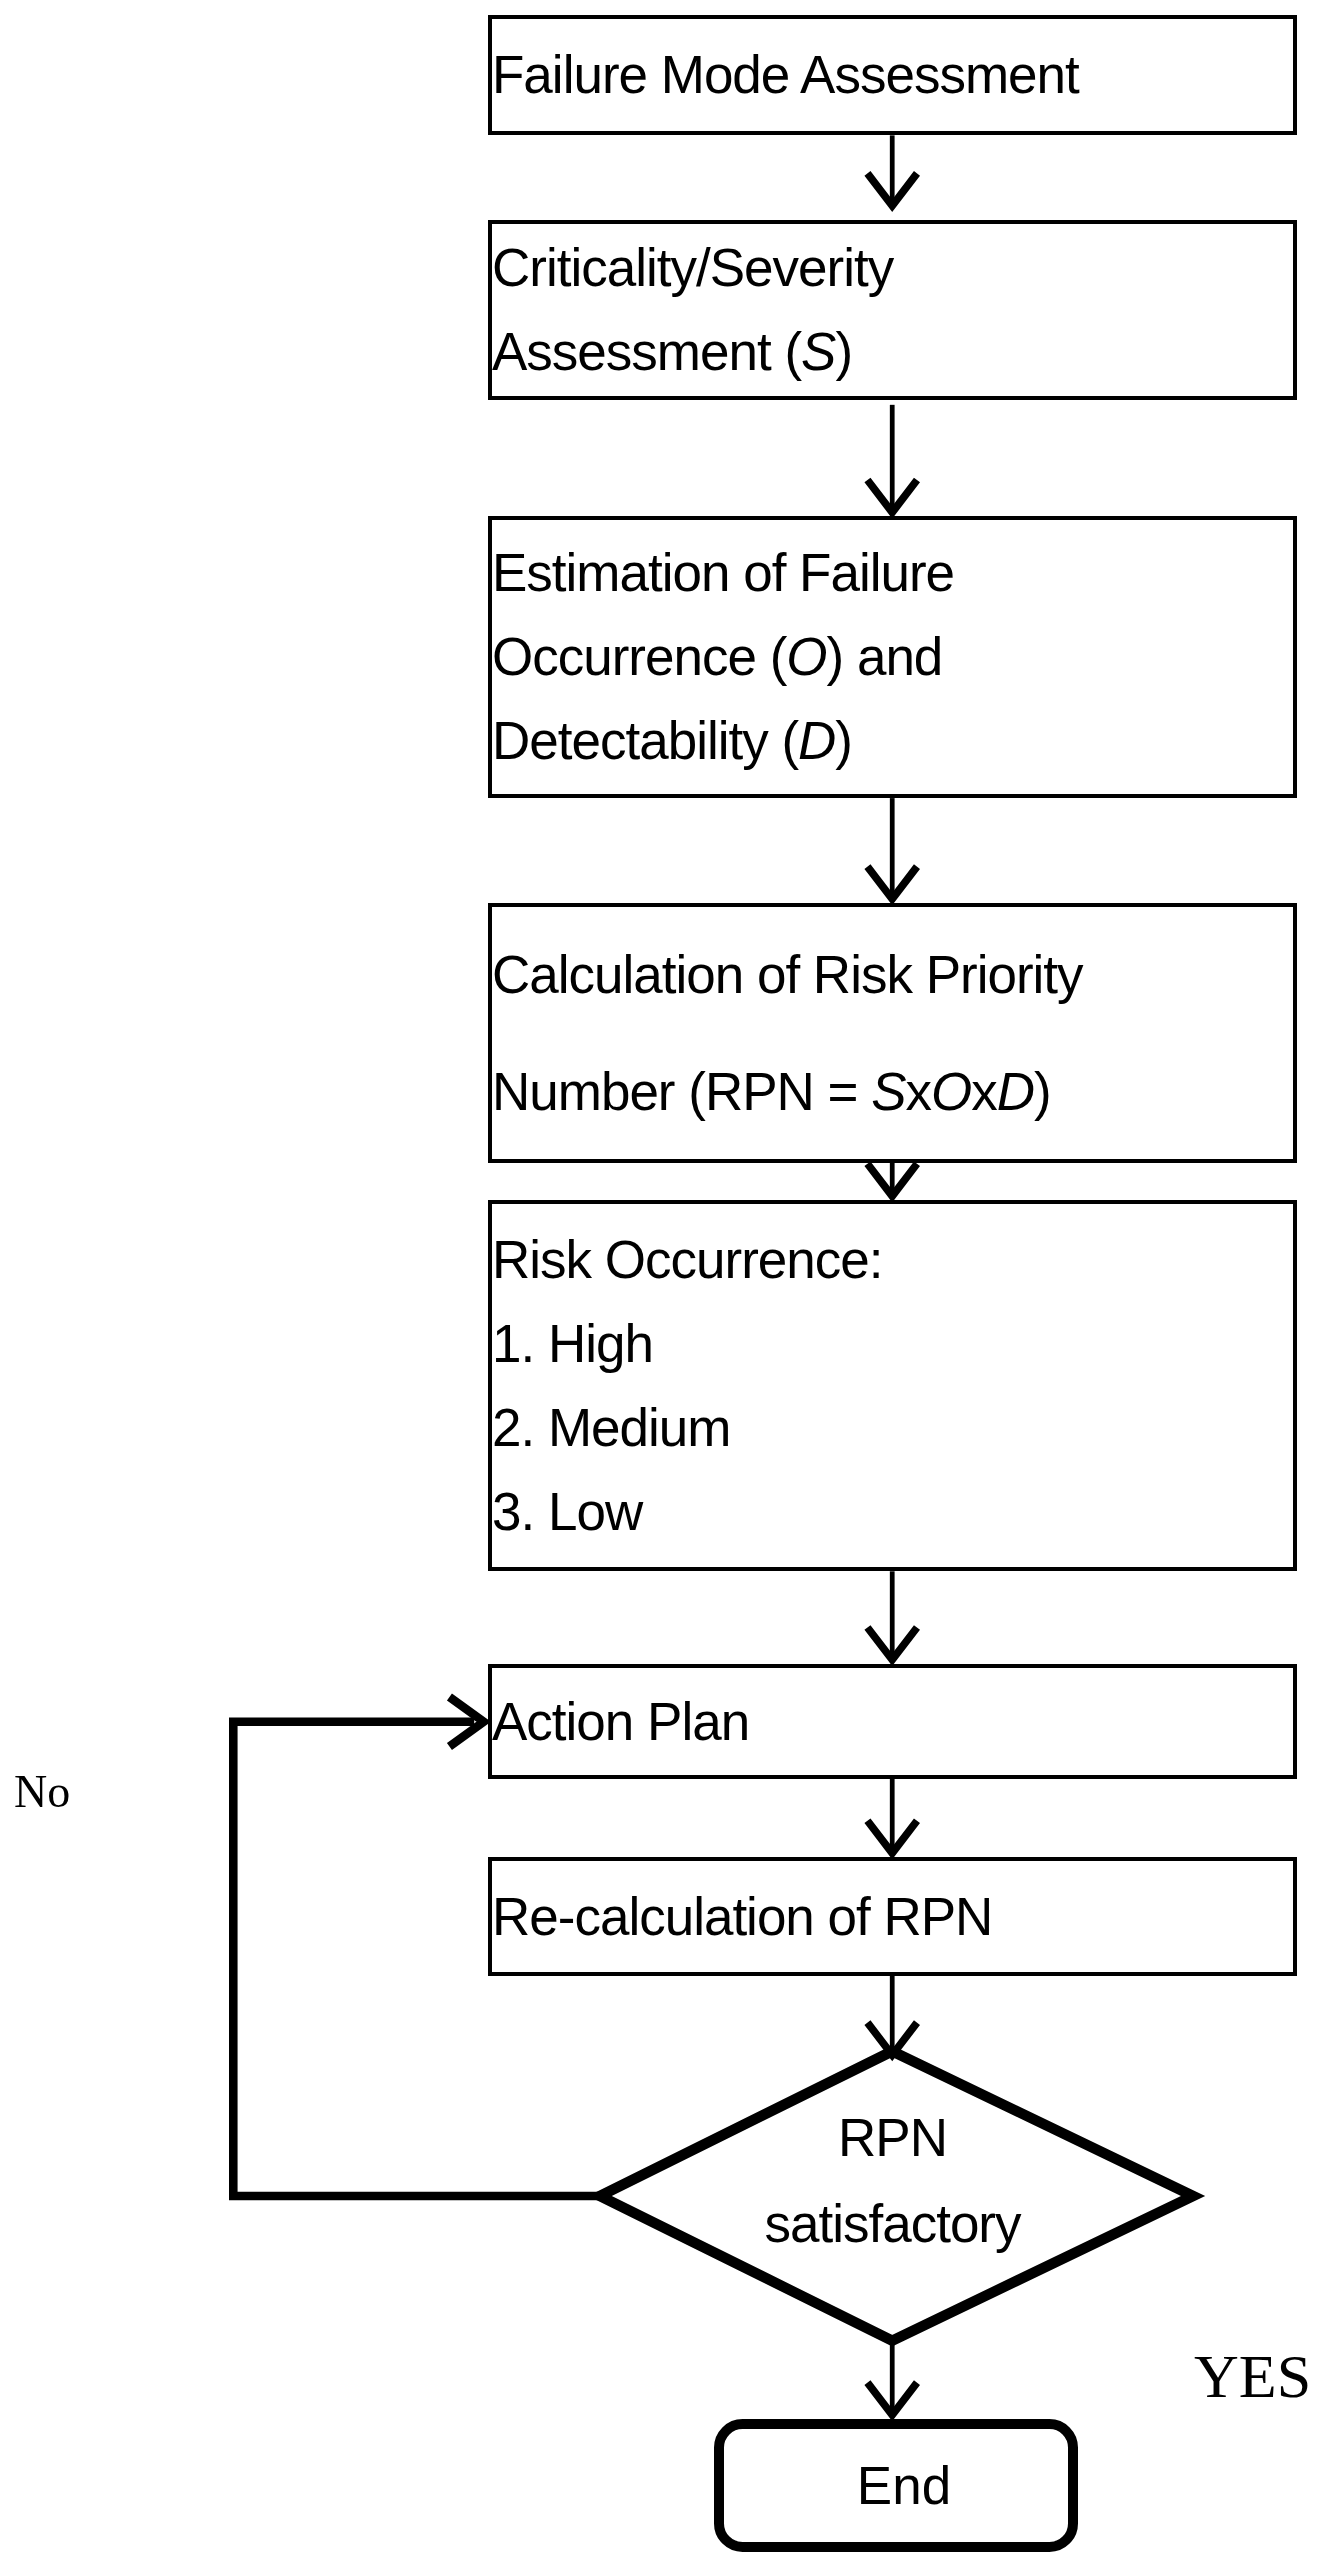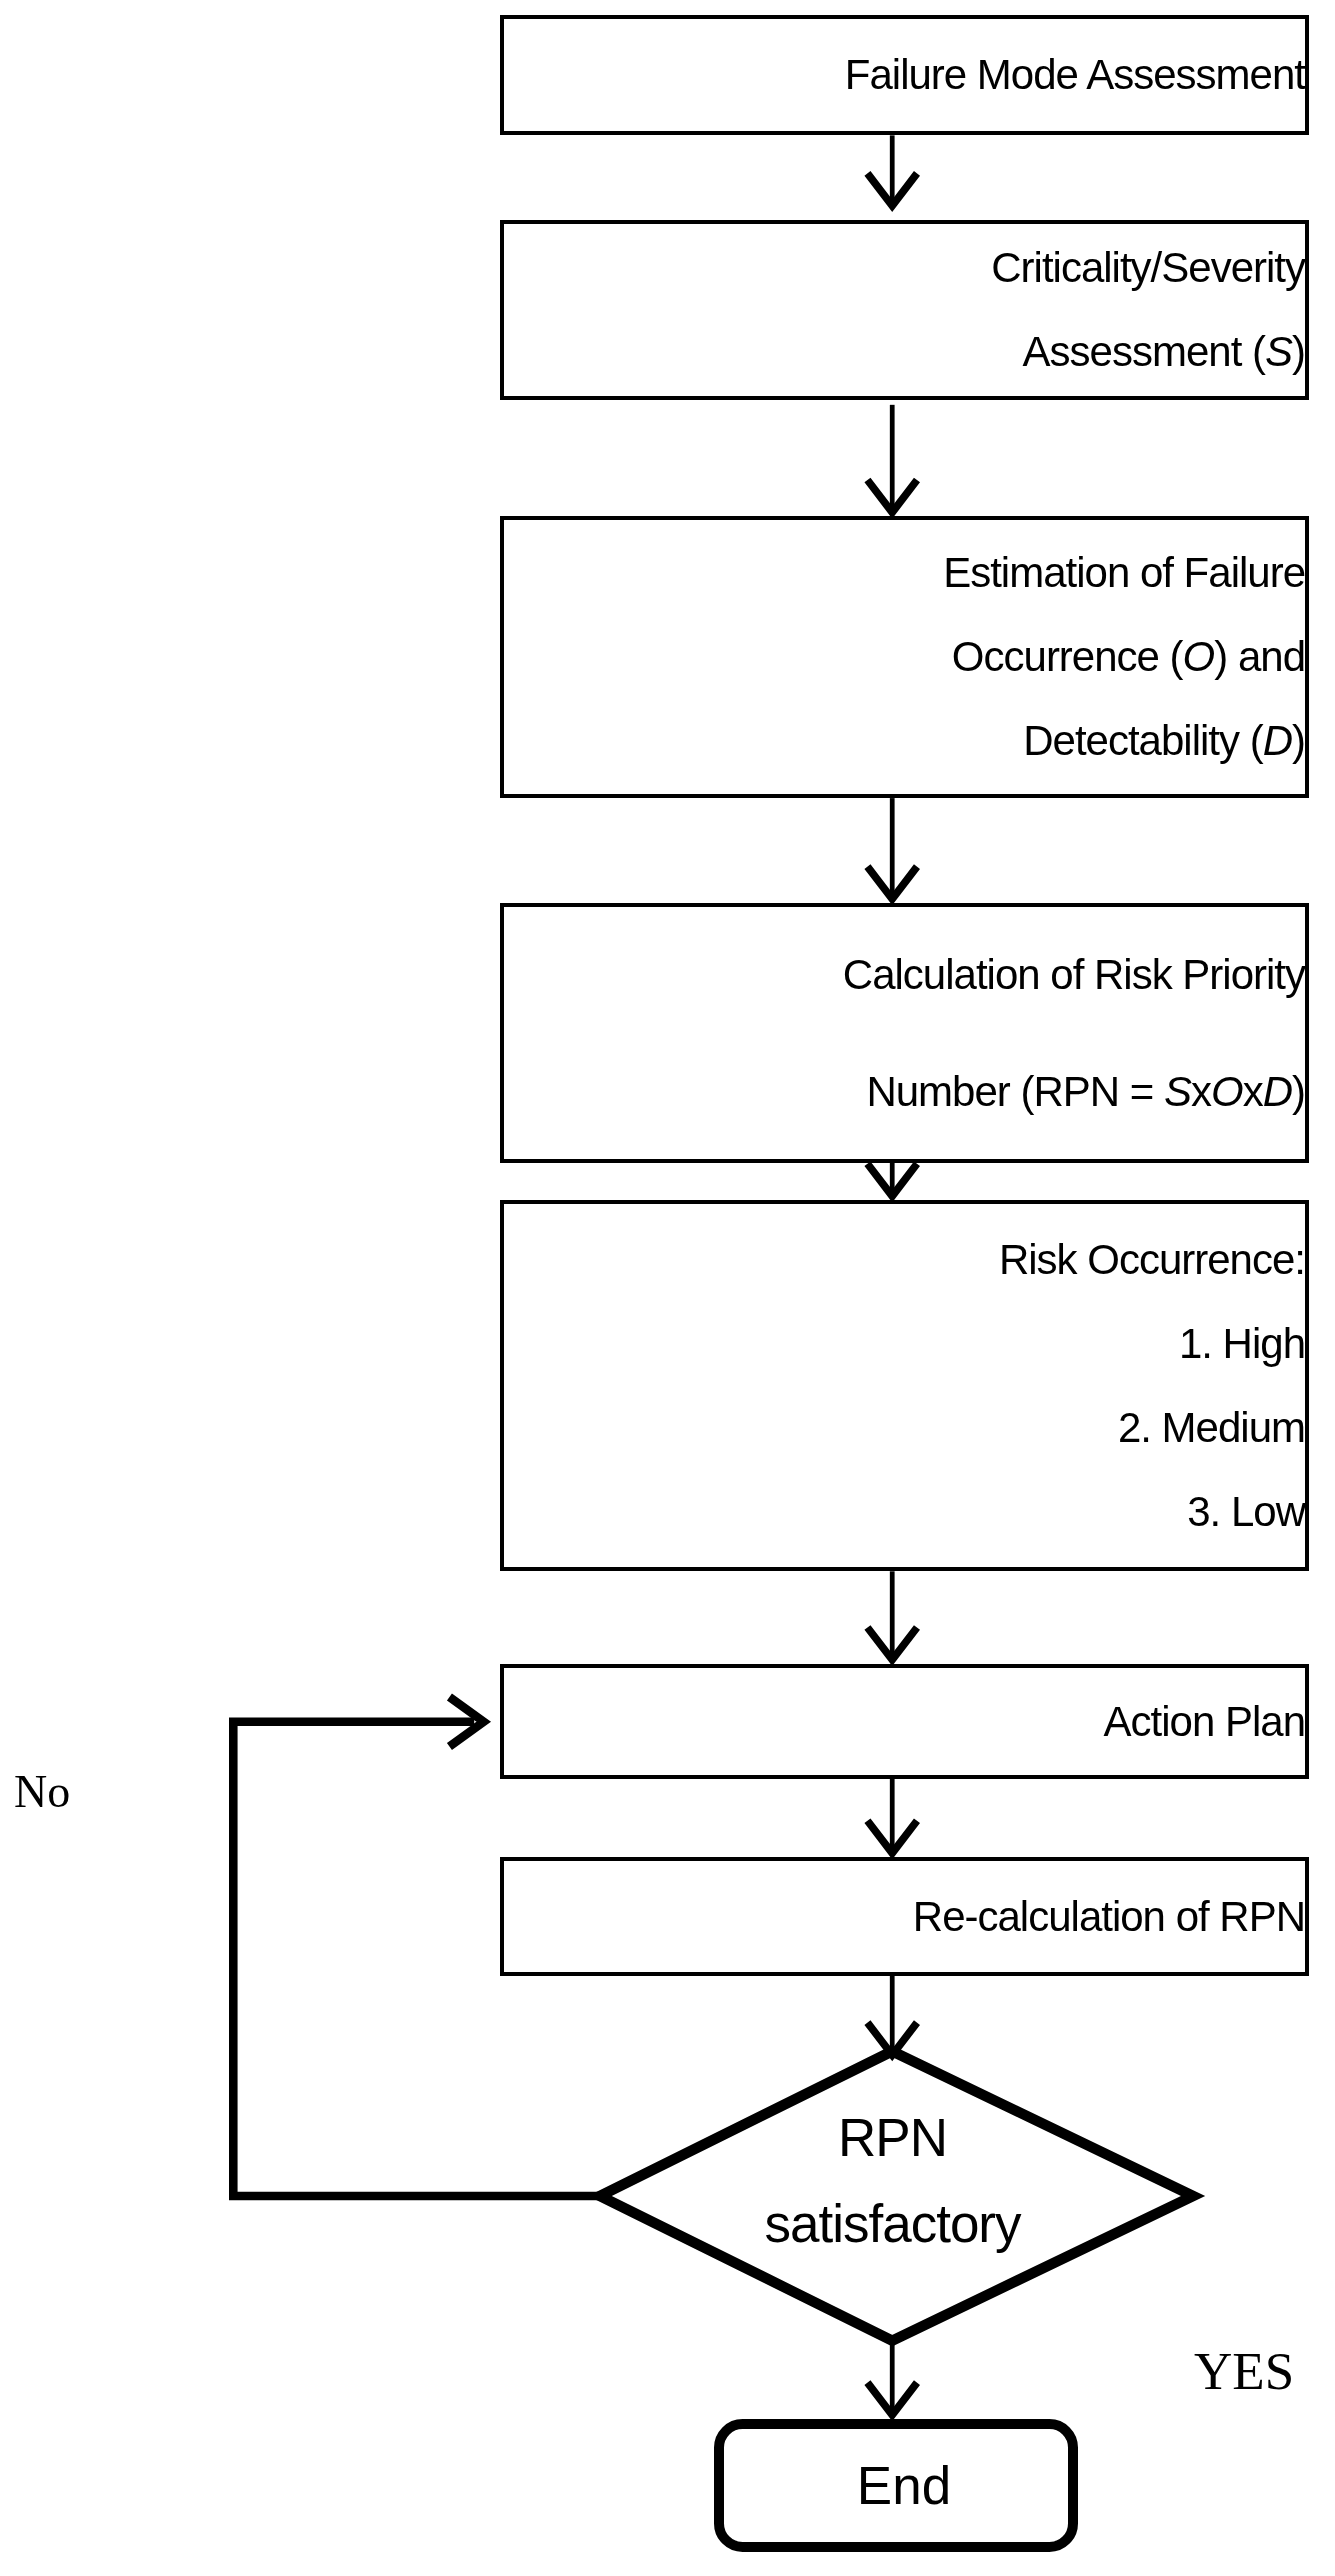--- a/index.html
+++ b/index.html
@@ -21,27 +21,26 @@
   .node {
     position: absolute;
     left: 488px;
     width: 809px;
     box-sizing: border-box;
     border: 4.8px solid #000000;
     background: #ffffff;
     display: flex;
     flex-direction: column;
     justify-content: center;
-    align-items: flex-end;
+    align-items: flex-start;
     text-align: center;
-    font-size: 42px;
+    font-size: 53px;
     line-height: 84px;
     letter-spacing: -1px;
     z-index: 2;
-    margin-left: 12px;
   }
   .n0 { top: 15.2px;   height: 120px; }
   .n1 { top: 220px;  height: 180px; }
   .n2 { top: 516px;  height: 282px; }
   .n3 { top: 903px;  height: 260px; gap: 33px; }
   .n4 { top: 1200px; height: 371px; }
   .n5 { top: 1664px; height: 115px; }
   .n6 { top: 1857px; height: 119px; }
   .it { font-style: italic; }
   .diamond-label {
@@ -72,21 +71,21 @@
     z-index: 2;
     padding-left: 16px;
   }
   .edge-label {
     position: absolute;
     font-family: "Liberation Serif", serif;
     line-height: 1;
     z-index: 3;
   }
   .no-label  { left: 14px;   top: 1769px; font-size: 46px; }
-  .yes-label { left: 1194px; top: 2345px; font-size: 53px; }
+  .yes-label { left: 1194px; top: 2345px; font-size: 62px; }
 </style>
 </head>
 <body>
 
 <div class="canvas">
 
   <svg class="connectors" viewBox="0 0 1402 2705">
 
     <polygon points="937,2154 1253,2306 937,2458 630,2306" fill="#ffffff" stroke="#000000" stroke-width="11"></polygon>
 

